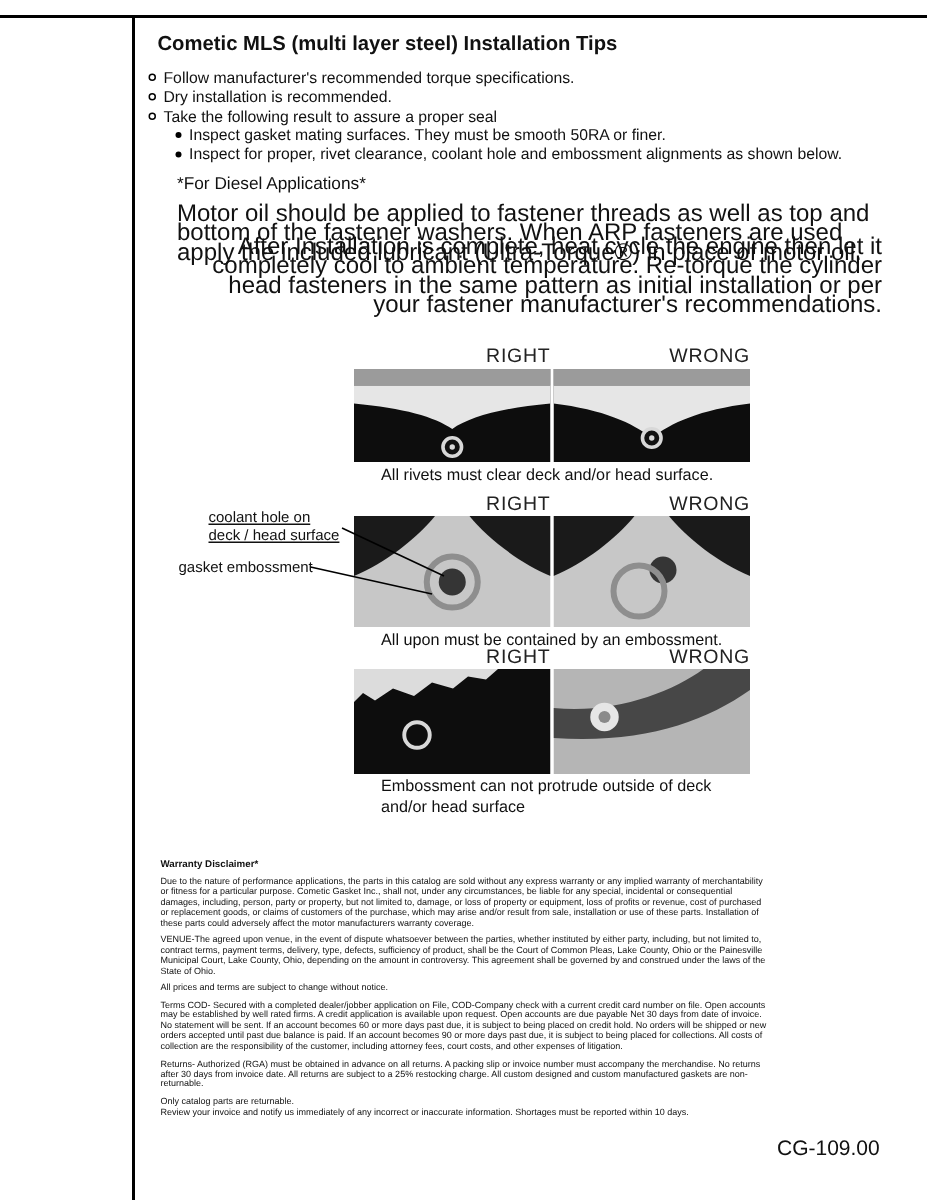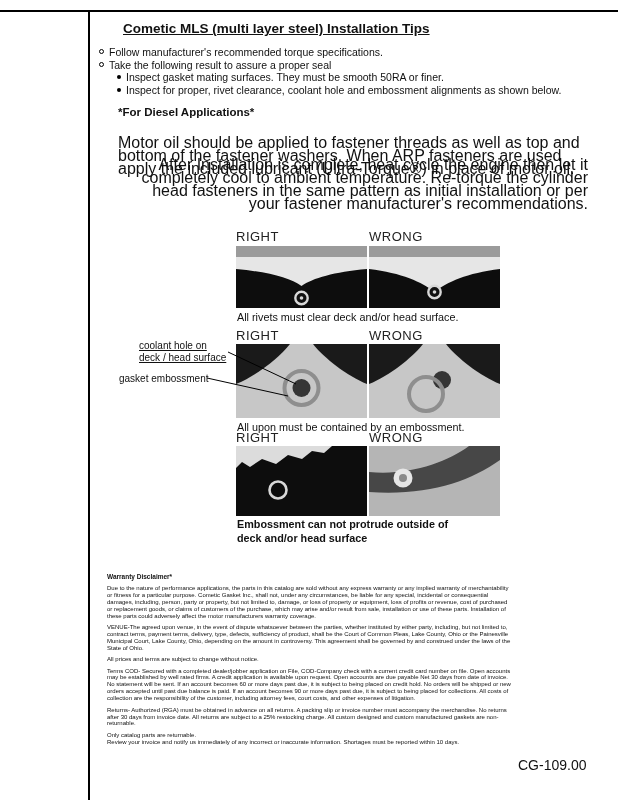--- a/index.html
+++ b/index.html
@@ -4,49 +4,49 @@
 <style>
   * { margin:0; padding:0; box-sizing:border-box; }
   html,body { background:#ffffff; }
   .page {
     position:relative; width:618px; height:800px; background:#ffffff;
     font-family:"Liberation Sans", sans-serif; color:#111; overflow:hidden;
   }
   .rule-top { position:absolute; left:0; top:10px; width:618px; height:2px; background:#000; }
   .rule-left { position:absolute; left:88px; top:10px; width:2px; height:790px; background:#000; }
 
-  .title { position:absolute; left:123px; top:21px; font-size:13.5px; font-weight:bold; text-decoration:underline; white-space:nowrap; }
+  .title { position:absolute; left:105px; top:21px; font-size:13.5px; font-weight:bold; white-space:nowrap; }
 
   .tips { position:absolute; left:99px; top:45px; font-size:10.5px; }
   .tip-row { display:flex; align-items:center; gap:5px; height:13px; }
   .tip-row.sub { margin-left:18px; height:12.5px;text-align:right; }
   .o-bullet { width:5px; height:5px; border:1px solid #000; border-radius:50%; flex:0 0 auto; }
   .f-bullet { width:4px; height:4px; background:#000; border-radius:50%; flex:0 0 auto; }
 
-  .diesel-heading { position:absolute; left:118px; top:106px; font-size:11.5px; font-weight:bold; }
+  .diesel-heading { position:absolute; left:118px; top:117px; font-size:11.5px; font-weight:normal; }
   .para { position:absolute; left:118px; font-size:16px; line-height:13px; color:#111; }
   .para-1 { top:136px; width:482px; }
   .para-2 { top:158px; width:470px;text-align:right; }
   .para-note { top:213px; width:480px; }
 
-  .dg-label { position:absolute; width:131px; text-align:left; font-size:13px; color:#222; letter-spacing:0.5px; }
+  .dg-label { position:absolute; width:131px; text-align:right; font-size:13px; color:#222; letter-spacing:0.5px; }
   .lab-r1 { left:236px; top:229px; } .lab-w1 { left:369px; top:229px; }
   .lab-r2 { left:236px; top:328px; } .lab-w2 { left:369px; top:328px; }
   .lab-r3 { left:236px; top:430px; } .lab-w3 { left:369px; top:430px; }
 
   .panel { position:absolute; width:131px; display:block; }
   .p-r1 { left:236px; top:246px; height:62px; } .p-w1 { left:369px; top:246px; height:62px; }
   .p-r2 { left:236px; top:344px; height:74px; } .p-w2 { left:369px; top:344px; height:74px; }
   .p-r3 { left:236px; top:446px; height:70px; } .p-w3 { left:369px; top:446px; height:70px; }
   .panel svg { width:100%; height:100%; display:block; }
 
-  .caption { position:absolute; left:237px; font-size:10.8px; color:#111; }
+  .caption { position:absolute; left:254px; font-size:10.8px; color:#111; }
   .cap-1 { top:311px; width:280px; }
   .cap-2 { top:421px; width:280px; }
-  .cap-3 { top:518px; width:238px; line-height:13.5px;font-weight:bold; }
+  .cap-3 { top:518px; width:238px; line-height:13.5px; }
 
   .anno { position:absolute; font-size:10px; line-height:11.5px; color:#111; }
   .anno-coolant { left:139px; top:340px; width:100px;text-decoration:underline; }
   .anno-emboss  { left:119px; top:373px; width:120px; }
   .anno-lines { position:absolute; left:0; top:0; width:618px; height:800px; pointer-events:none; }
 
   .legal { position:absolute; left:107px; top:573px; width:406px; color:#111; }
   .legal h2 { font-size:6.5px; font-weight:bold; margin-bottom:5px; }
   .legal p { font-size:6px; line-height:6.9px; margin-bottom:4.5px; }
   .legal p.tight { margin-bottom:0; }
@@ -60,20 +60,24 @@
 
   <div class="rule-top"></div>
   <div class="rule-left"></div>
 
   <h1 class="title">Cometic MLS (multi layer steel) Installation Tips</h1>
 
   <div class="tips">
     <div class="tip-row">
       <span class="o-bullet"></span>
       <span>Follow manufacturer's recommended torque specifications.</span>
+    </div>
+    <div class="tip-row">
+      <span class="o-bullet"></span>
+      <span>Dry installation is recommended.</span>
     </div>
     <div class="tip-row">
       <span class="o-bullet"></span>
       <span>Take the following result to assure a proper seal</span>
     </div>
     <div class="tip-row sub">
       <span class="f-bullet"></span>
       <span>Inspect gasket mating surfaces.  They must be smooth 50RA or finer.</span>
     </div>
     <div class="tip-row sub">

